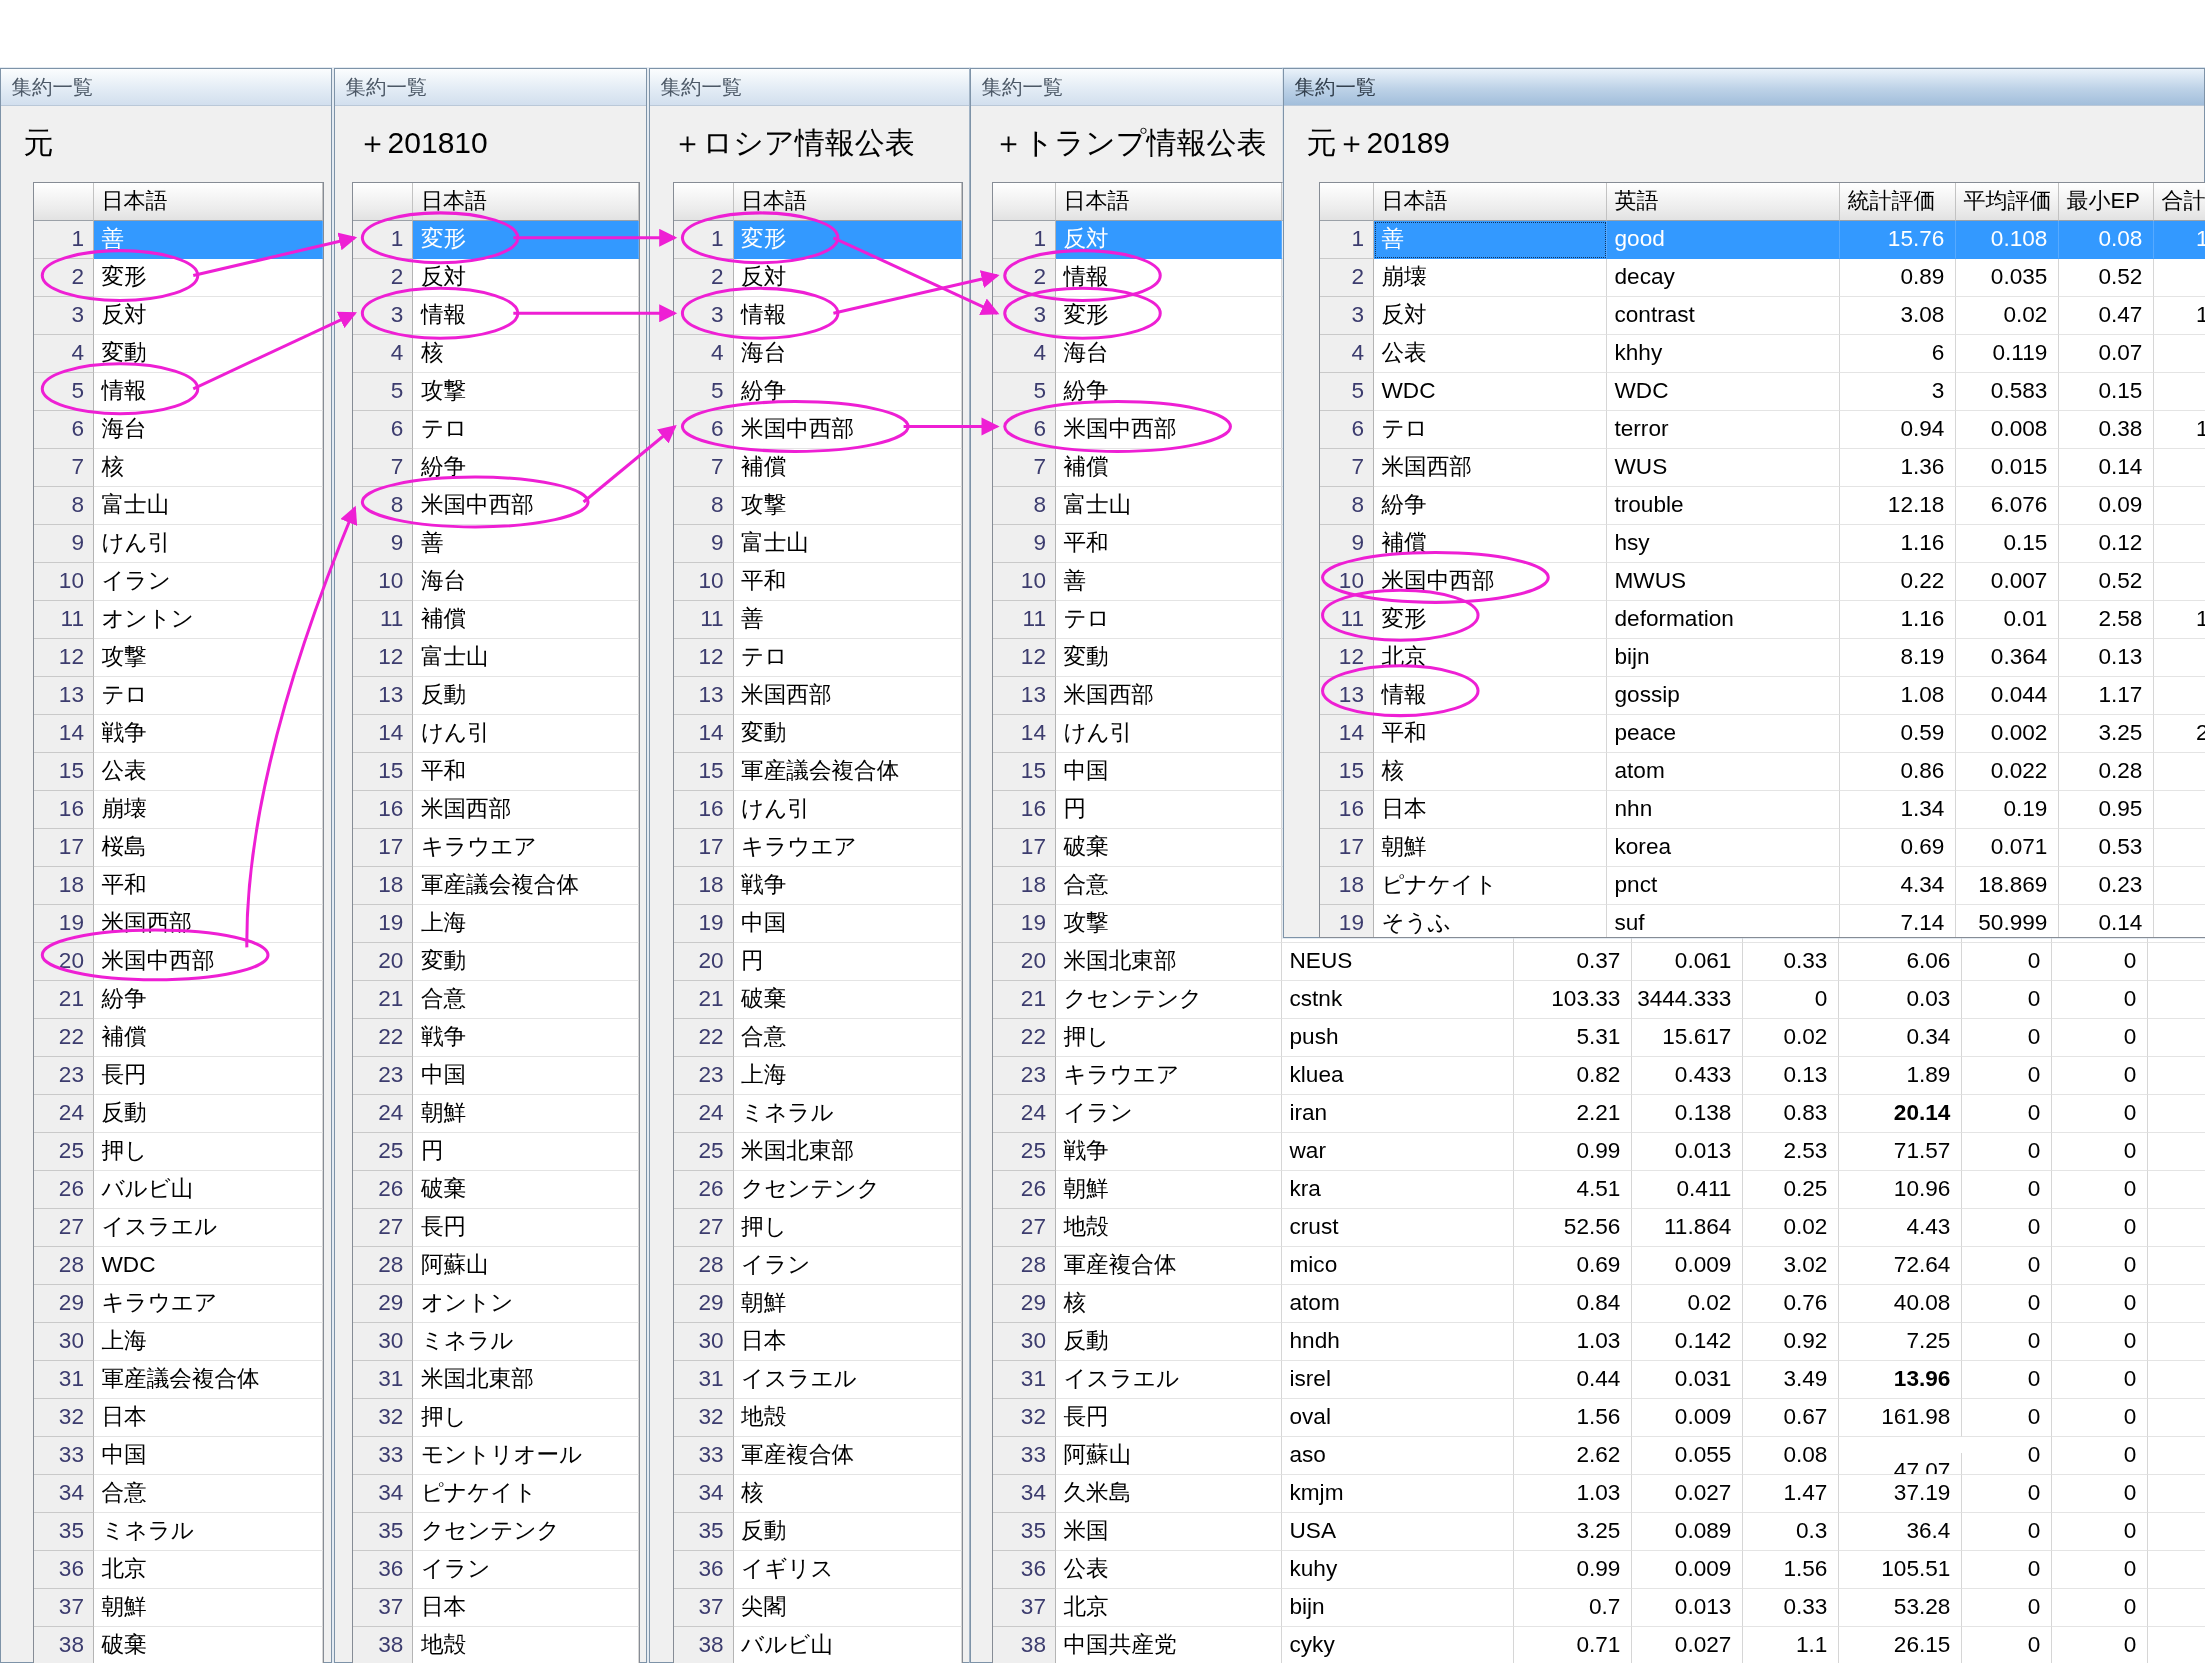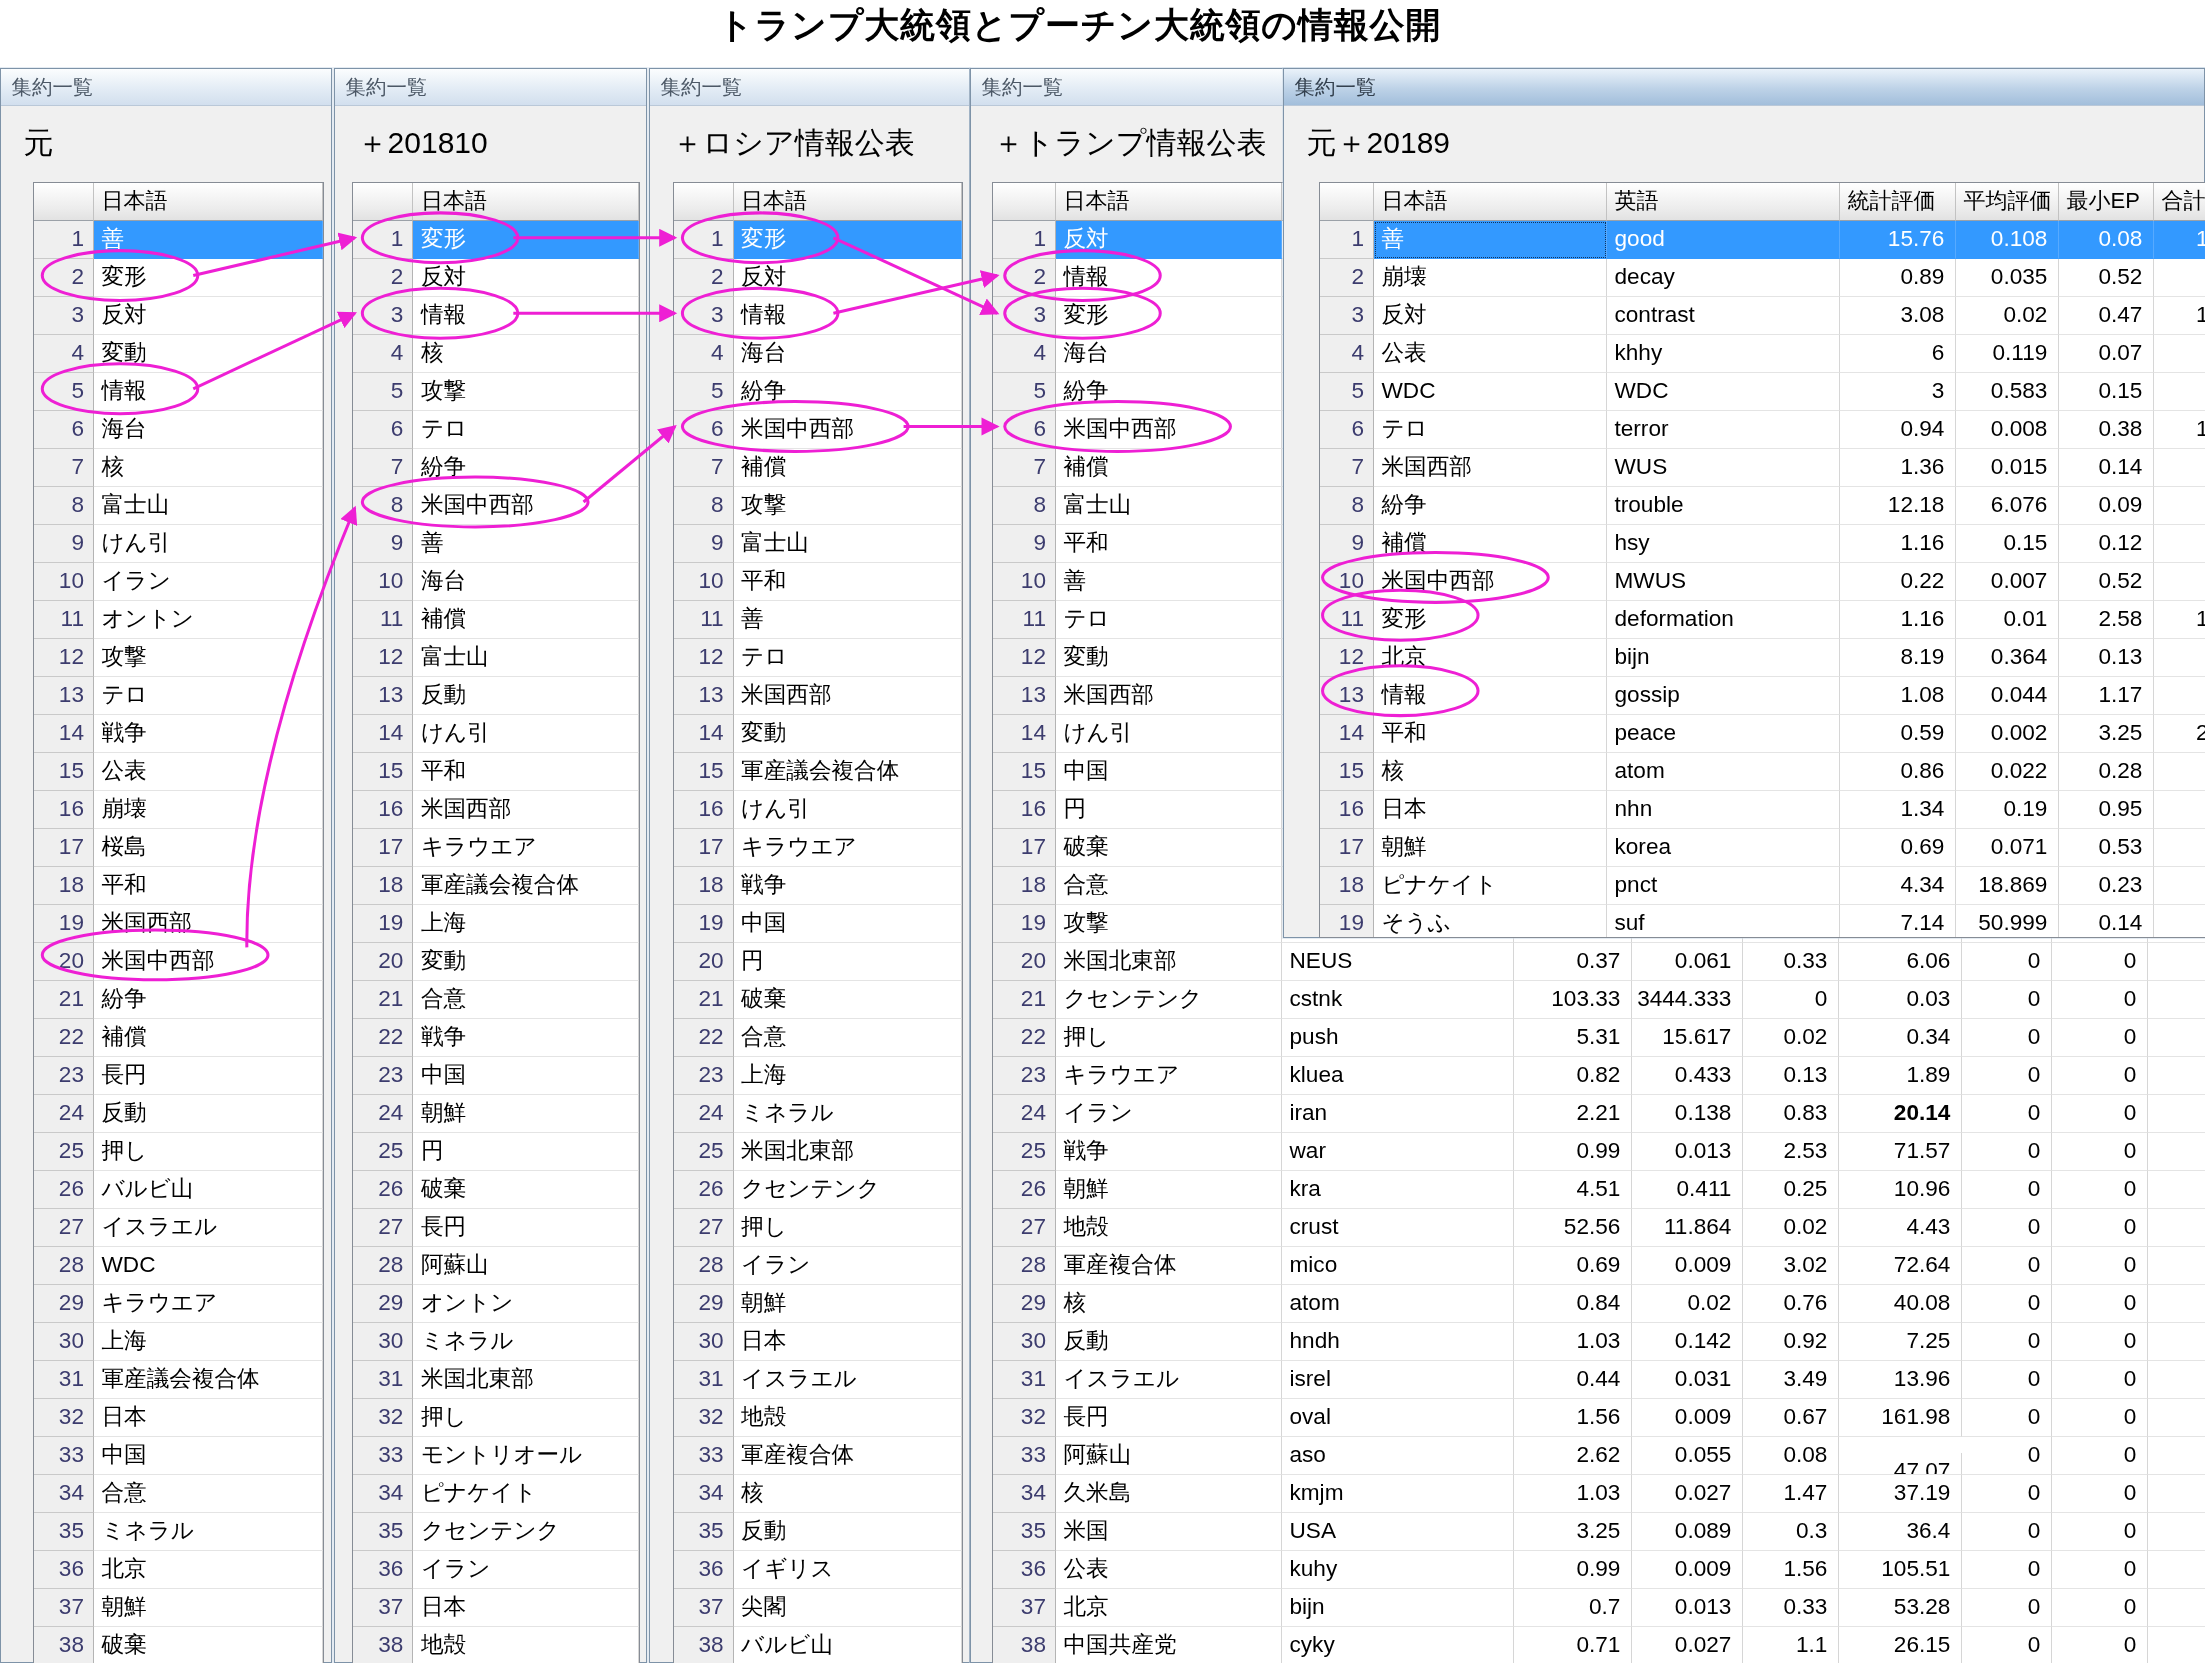--- a/index.html
+++ b/index.html
@@ -21,21 +21,20 @@
   .partial{text-align:left;padding-left:42px;padding-right:0;}
   .sel{background:#3399ff;color:#ffffff;border-bottom-color:#3399ff;border-right-color:#57aaff;}
   .selrow .num{color:#3c3c6e;}
   .focuscell{outline:1.5px dotted #10335e;outline-offset:-2.3px;}
   #overlay{position:absolute;left:0;top:0;pointer-events:none;}
 </style>
 </head>
 <body>
 
 <div id="stage">
-  <div class="ptitle">トランプ大統領とプーチン大統領の情報公開</div>
 
   <div class="window" style="left: 0px; top: 68px; width: 332px; height: 1595px;">
     <div class="titlebar"><span>集約一覧</span></div>
     <div class="wlabel">元</div>
     <div class="tbl" style="left: 32px; top: 113px; width: 291px; height: 1482px;">
         <div class="trow hdr">
           <div class="cell num hcell" style="width: 60px;"></div>
           <div class="cell hcell" style="width: 229px;">日本語</div>
         </div>
         <div class="trow selrow">
@@ -907,21 +906,21 @@
           <div class="cell val" style="width: 96px;">0</div>
           <div class="cell fill" style="width: 59px;"></div>
         </div>
         <div class="trow">
           <div class="cell num" style="width: 63px;">31</div>
           <div class="cell jp" style="width: 226px;">イスラエル</div>
           <div class="cell en" style="width: 232px;">isrel</div>
           <div class="cell val" style="width: 118px;">0.44</div>
           <div class="cell val" style="width: 111px;">0.031</div>
           <div class="cell val" style="width: 96px;">3.49</div>
-          <div class="cell val" style="width: 123px;">13.96</div>
+          <div class="cell val" style="width: 123px; font-weight: bold;">13.96</div>
           <div class="cell val" style="width: 90px;">0</div>
           <div class="cell val" style="width: 96px;">0</div>
           <div class="cell fill" style="width: 59px;"></div>
         </div>
         <div class="trow">
           <div class="cell num" style="width: 63px;">32</div>
           <div class="cell jp" style="width: 226px;">長円</div>
           <div class="cell en" style="width: 232px;">oval</div>
           <div class="cell val" style="width: 118px;">1.56</div>
           <div class="cell val" style="width: 111px;">0.009</div>

